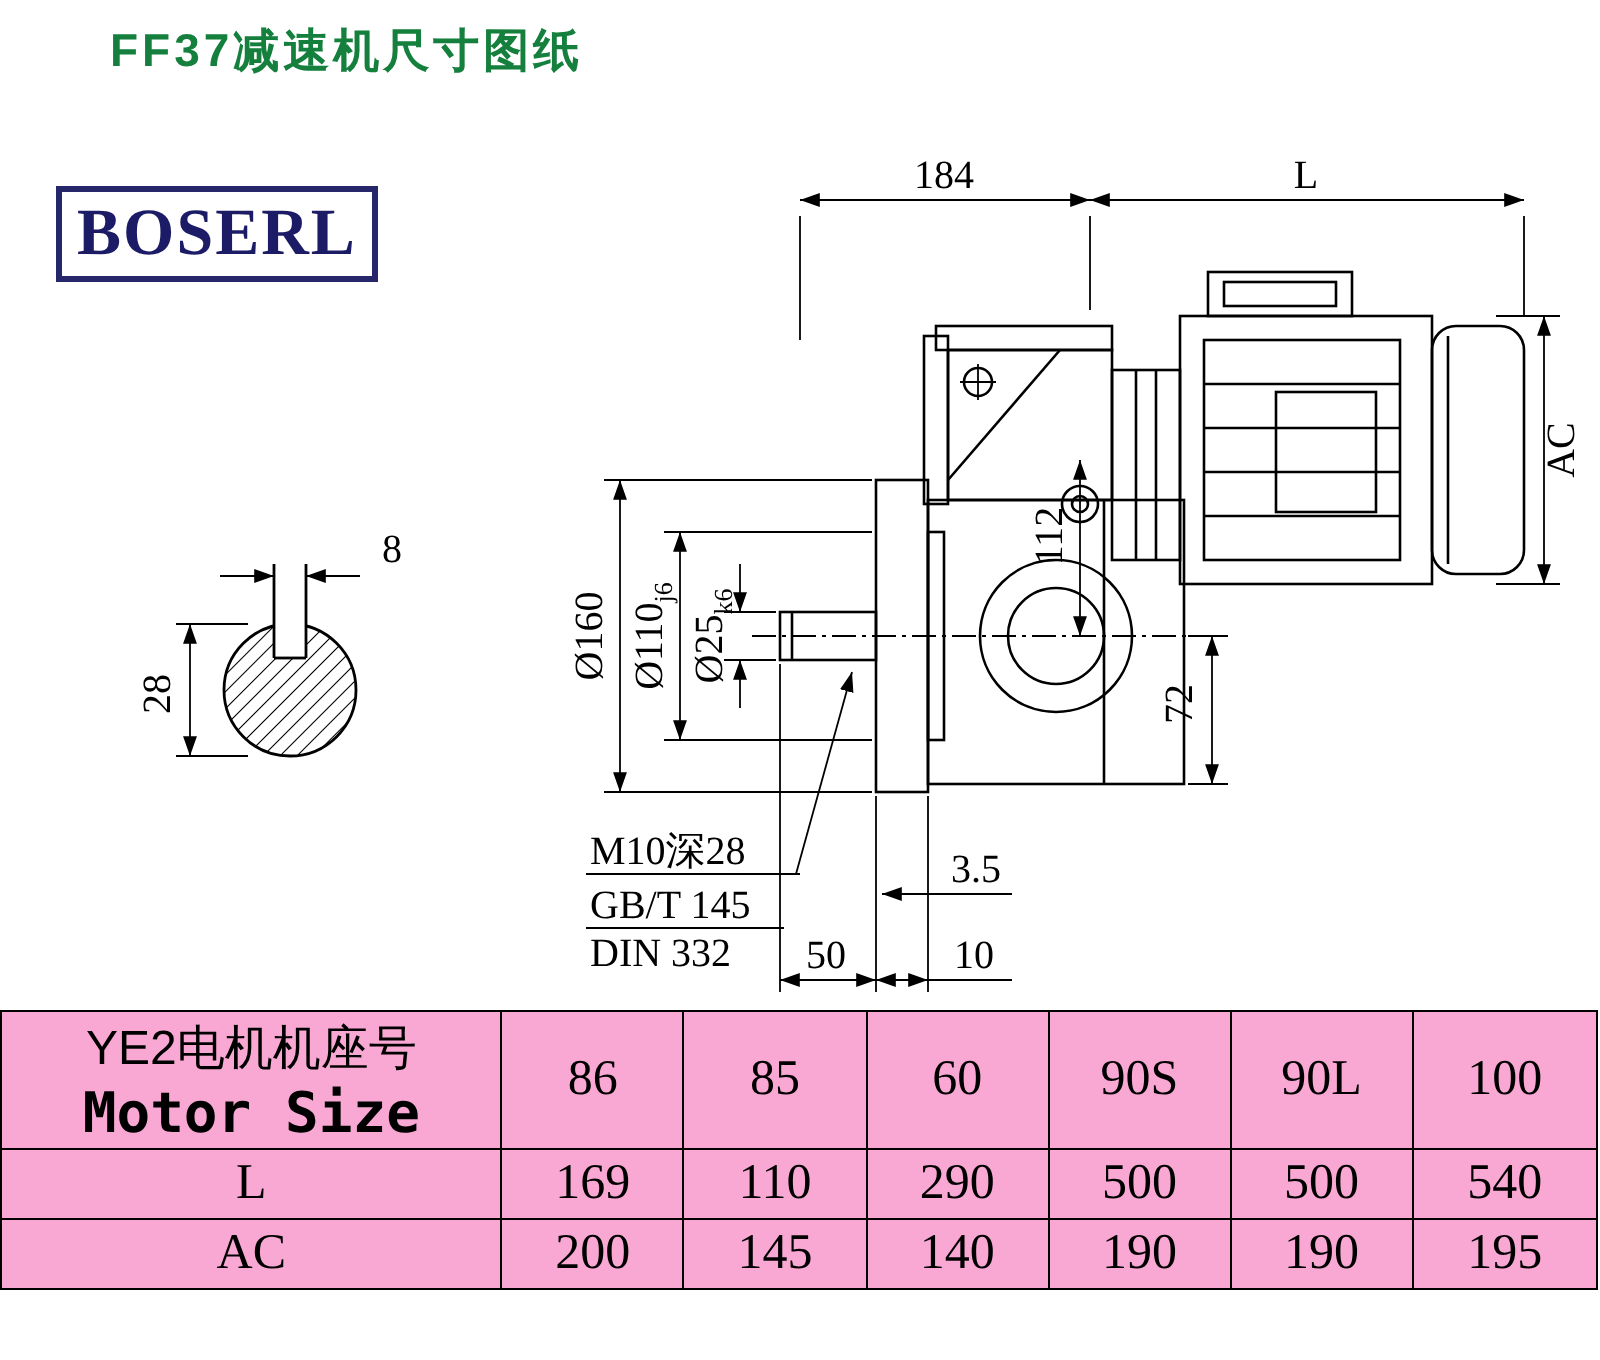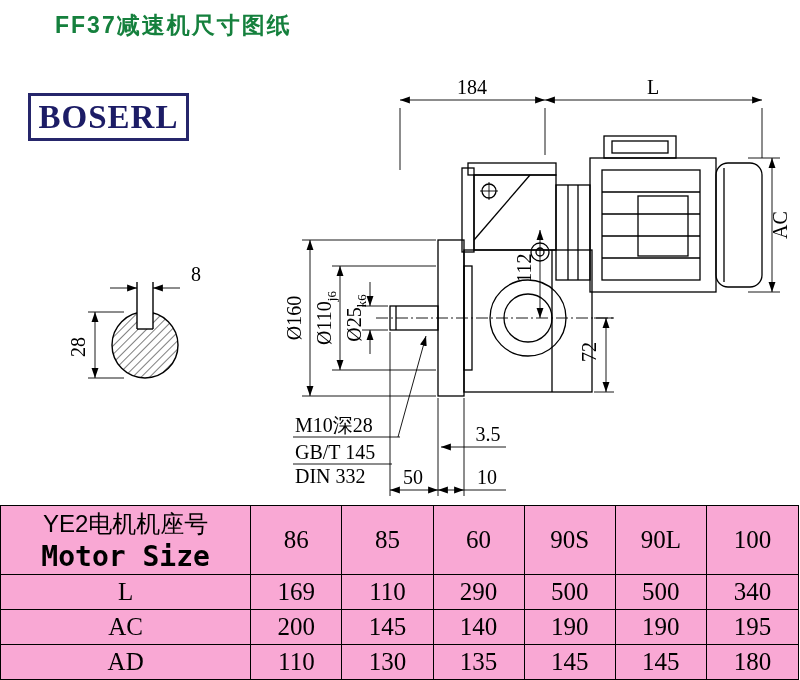--- a/index.html
+++ b/index.html
@@ -204,34 +204,25 @@
     <td>90L</td>
     <td>100</td>
   </tr>
   <tr class="row">
     <td>L</td>
     <td>169</td>
     <td>110</td>
     <td>290</td>
     <td>500</td>
     <td>500</td>
-    <td>340</td>
+    <td>540</td>
   </tr>
   <tr class="row">
     <td>AC</td>
     <td>200</td>
     <td>145</td>
     <td>140</td>
     <td>190</td>
     <td>190</td>
     <td>195</td>
   </tr>
-  <tr class="row">
-    <td>AD</td>
-    <td>110</td>
-    <td>130</td>
-    <td>135</td>
-    <td>145</td>
-    <td>145</td>
-    <td>180</td>
-  </tr>
 </tbody>
   </table>
 
 </body></html>

